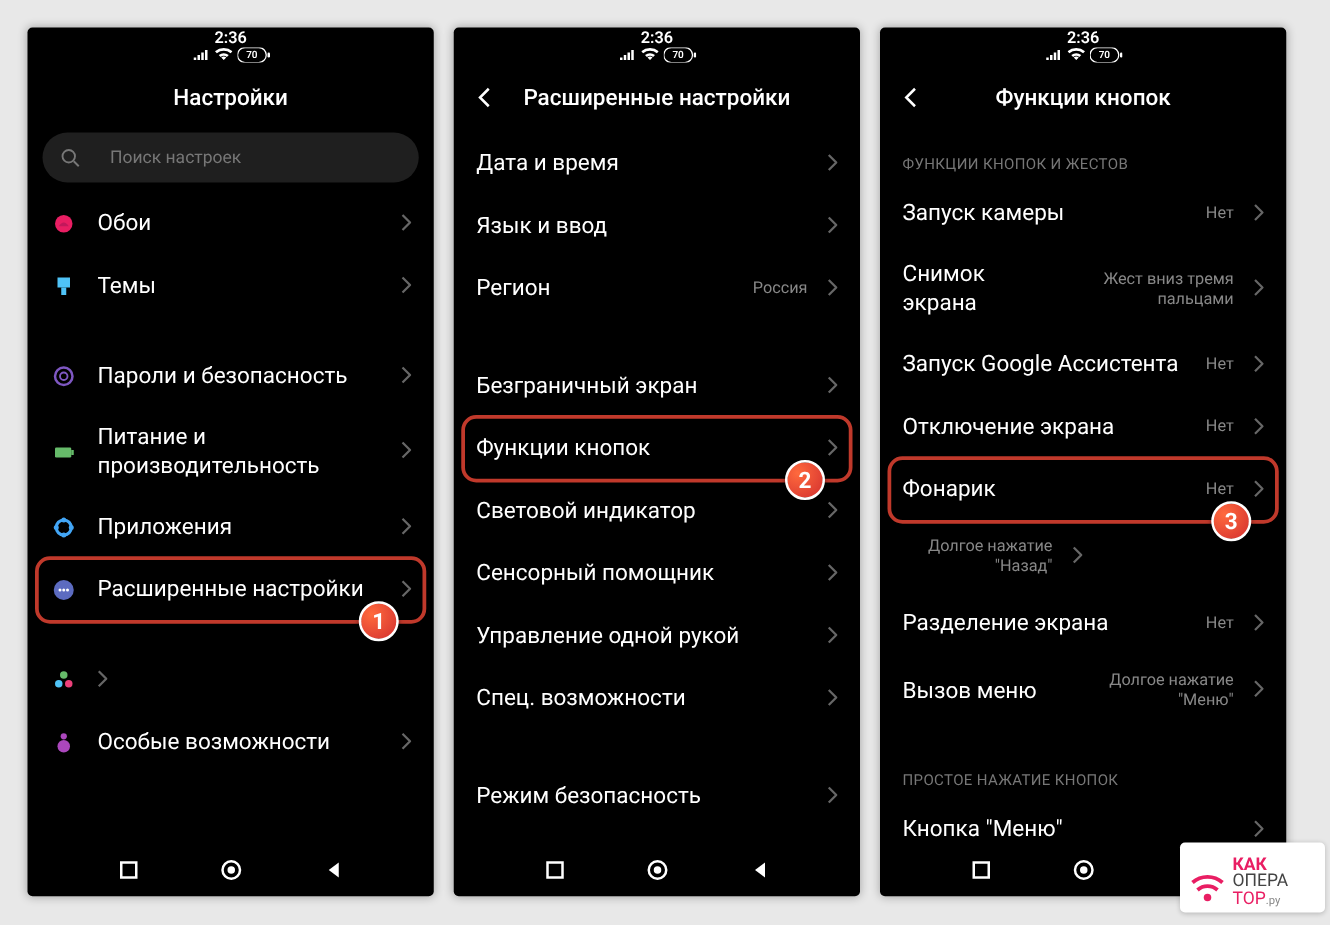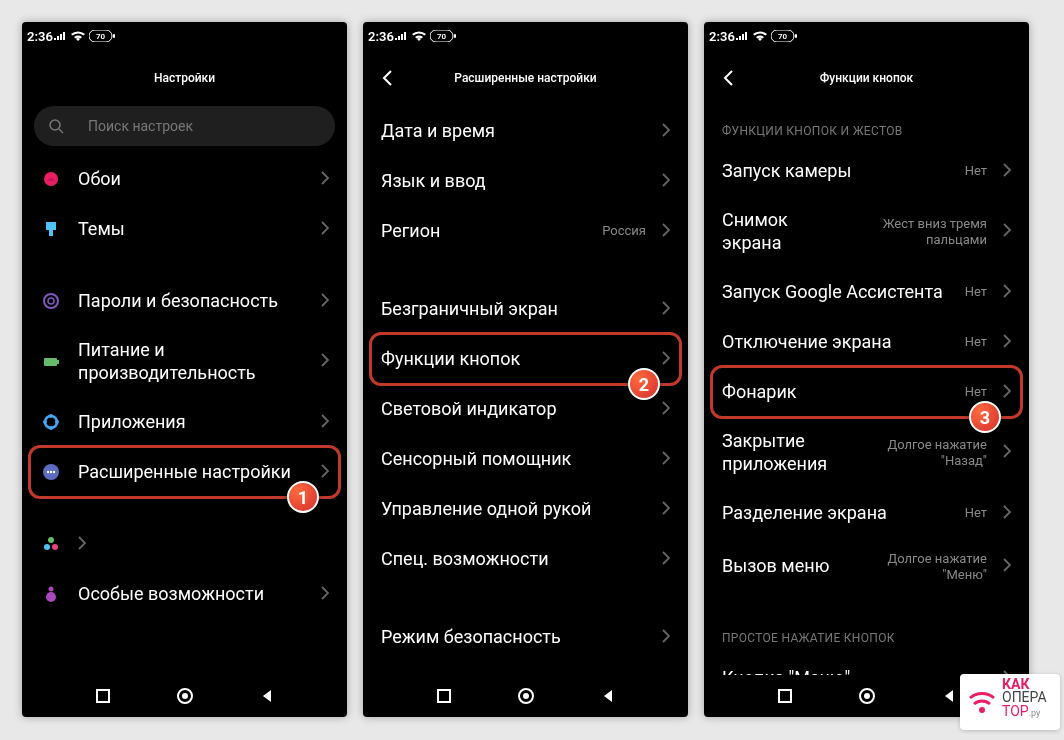--- a/index.html
+++ b/index.html
@@ -24,45 +24,46 @@
     box-shadow: 0 0 8px rgba(0,0,0,0.3);
     display: flex;
     flex-direction: column;
     color: #fff;
     position: relative;
     overflow: hidden;
   }
   .statusbar {
     height: 28px;
     display: flex;
-    justify-content: flex-start;
+    justify-content: center;
     align-items: center;
-    padding: 0 5px;
+    padding: 0 28px;
     font-size: 13px;
     font-weight: 600;
+    flex-direction: column;
   }
   .status-icons { display: flex; align-items: center; gap: 4px; }
   .status-icons svg { display: block; }
   .header {
     position: relative;
     height: 56px;
     display: flex;
     align-items: center;
     justify-content: center;
   }
   .header .back {
     position: absolute;
     left: 14px;
     top: 50%;
     transform: translateY(-50%);
     width: 22px;
     height: 22px;
     display:flex;align-items:center;justify-content:center;
   }
-  .header-title { font-size: 12px; font-weight: 500; }
+  .header-title { font-size: 18px; font-weight: 500; }
   .search-bar {
     margin: 0 12px 8px 12px;
     height: 40px;
     background: #1f1f1f;
     border-radius: 20px;
     display: flex;
     align-items: center;
     padding: 0 14px;
     color: #777;
     font-size: 14px;
@@ -123,25 +124,25 @@
     display: flex;
     justify-content: space-around;
     align-items: center;
     padding: 0 40px;
   }
   .navbar div { color: #fff; display:flex;align-items:center;justify-content:center;}
   .watermark {
     position: absolute;
     right: 4px;
     bottom: 10px;
-    width: 100px;
+    width: 116px;
     height: 56px;
     background: #fff;
     border-radius: 4px;
-    display:flex;align-items:flex-start;
+    display:flex;align-items:flex-end;
     padding: 4px 6px;
     gap:4px;
     box-shadow: 0 1px 4px rgba(0,0,0,0.2);
     font-size: 12px;
     z-index: 20;
   }
   .watermark .wifi { color:#e91e63; }
   .watermark .txt { line-height:0.95; }
   .watermark .txt .l1{color:#e91e63;font-weight:700;font-size:14px;}
   .watermark .txt .l2{color:#444;font-weight:400;font-size:14px;}
@@ -477,21 +478,20 @@
         <div class="row">
           <div class="label">Фонарик</div>
           <div class="value">Нет</div>
           <div class="chevron"><svg width="8" height="14" viewBox="0 0 8 14">
               <path d="M1 1 L7 7 L1 13" fill="none" stroke="#666" stroke-width="1.8"></path>
             </svg></div>
           <div class="highlight" style="top: -2px; bottom: -2px;"></div>
           <div class="badge" style="right: 28px; bottom: -16px;">3</div>
         </div>
         <div class="row">
-          <div class="label">Закрытие приложения</div>
           <div class="value">Долгое нажатие "Назад"</div>
           <div class="chevron"><svg width="8" height="14" viewBox="0 0 8 14">
               <path d="M1 1 L7 7 L1 13" fill="none" stroke="#666" stroke-width="1.8"></path>
             </svg></div>
         </div>
         <div class="row">
           <div class="label">Разделение экрана</div>
           <div class="value">Нет</div>
           <div class="chevron"><svg width="8" height="14" viewBox="0 0 8 14">
               <path d="M1 1 L7 7 L1 13" fill="none" stroke="#666" stroke-width="1.8"></path>

